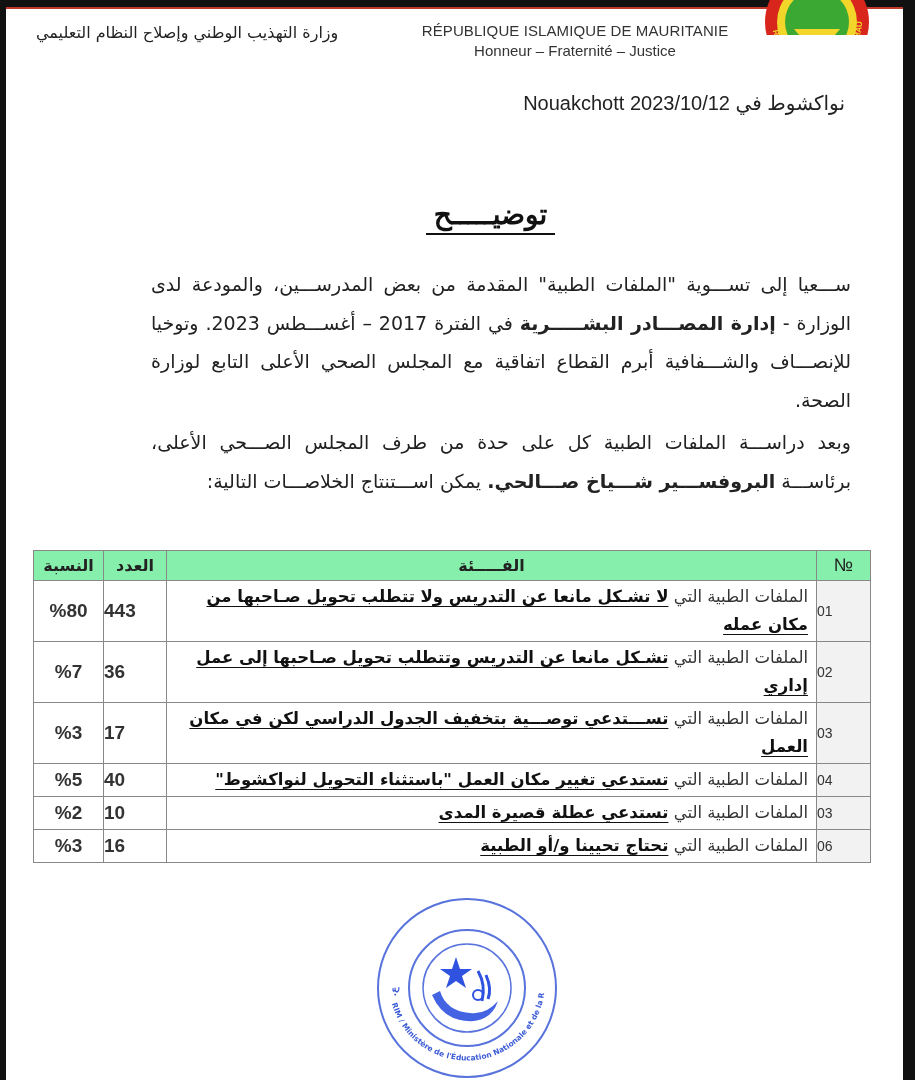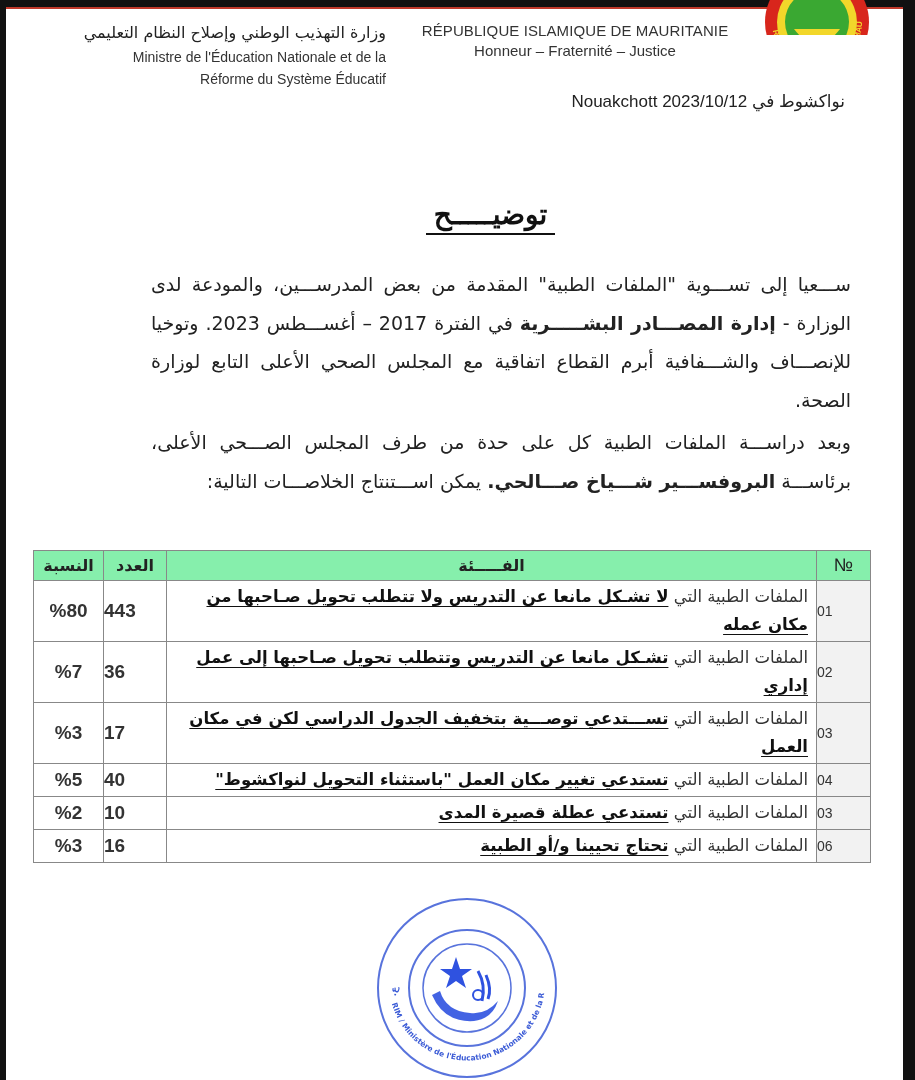--- a/index.html
+++ b/index.html
@@ -2,29 +2,29 @@
 <html><head>
 <meta charset="utf-8">
 <style>
   * { box-sizing: border-box; margin: 0; padding: 0; }
   html, body { width: 915px; height: 1080px; background: #111; overflow: hidden; }
   body { position: relative; font-family: "DejaVu Sans", sans-serif; color: #222; }
   .page {
     position: absolute; left: 6px; top: 7px; width: 897px; height: 1073px;
     background: #fff; border-top: 2px solid #c0392b;
   }
-  .hdr-left { position: absolute; left: 20px; top: 14px; width: 360px; text-align: right; }
+  .hdr-left { position: absolute; left: 20px; top: 14px; width: 360px; text-align: left; }
   .hdr-left .ar { direction: rtl; font-size: 16px; color: #222; margin-left: 10px; }
   .hdr-left .fr { font-family: "Liberation Sans", sans-serif; font-size: 14px; line-height: 22px; color: #333; margin-top: 4px; }
   .hdr-center { position: absolute; left: 404px; top: 13px; width: 330px; text-align: center; font-family: "Liberation Sans", sans-serif; color: #333; }
   .hdr-center .l1 { font-size: 15px; letter-spacing: 0.1px; }
   .hdr-center .l2 { font-size: 15px; margin-top: 3px; }
   .emblem { position: absolute; left: 748px; top: -40px; width: 126px; height: 66px; overflow: hidden; }
   .emblem svg { display: block; }
-  .date { position: absolute; right: 58px; top: 82px; font-family: "Liberation Sans", sans-serif; font-size: 17px; color: #222; direction: rtl; white-space: nowrap; }
+  .date { position: absolute; right: 58px; top: 82px; font-family: "Liberation Sans", sans-serif; font-size: 20px; color: #222; direction: rtl; white-space: nowrap; }
   .title { position: absolute; left: 0; width: 897px; top: 188px; text-align: center; margin-left: 36px; }
   .title span { display: inline-block; font-family: "DejaVu Serif", serif; font-size: 28px; font-weight: bold; color: #111; direction: rtl; border-bottom: 2px solid #111; line-height: 36px; padding: 0 8px; letter-spacing: 2px; }
   .para { position: absolute; right: 52px; width: 700px; direction: rtl; text-align: justify; font-family: "DejaVu Sans", sans-serif; font-size: 19px; line-height: 38.5px; color: #222; }
   .para b { font-weight: bold; }
   .p1 { top: 256px; }
   .p2 { top: 414px; }
   table.summary {
     position: absolute; left: 27px; top: 541px; width: 838px;
     border-collapse: collapse; direction: rtl; font-family: "DejaVu Sans", sans-serif;
   }
@@ -40,24 +40,20 @@
   tr.r1l td { height: 29px; }
   .stamp { position: absolute; left: 368px; top: 886px; width: 186px; height: 186px; }
 </style>
 </head>
 <body>
 
 <div class="page">
 
   <div class="hdr-left">
     <div class="ar">وزارة التهذيب الوطني وإصلاح النظام التعليمي</div>
-    <div class="fr">
-      <div>Ministre de l'Éducation Nationale et de la</div>
-      <div>Réforme du Système Éducatif</div>
-    </div>
   </div>
 
   <div class="hdr-center">
     <div class="l1">RÉPUBLIQUE ISLAMIQUE DE MAURITANIE</div>
     <div class="l2">Honneur – Fraternité – Justice</div>
   </div>
 
   <div class="emblem">
     <svg width="126" height="106" viewBox="0 0 126 106">
       <defs>

